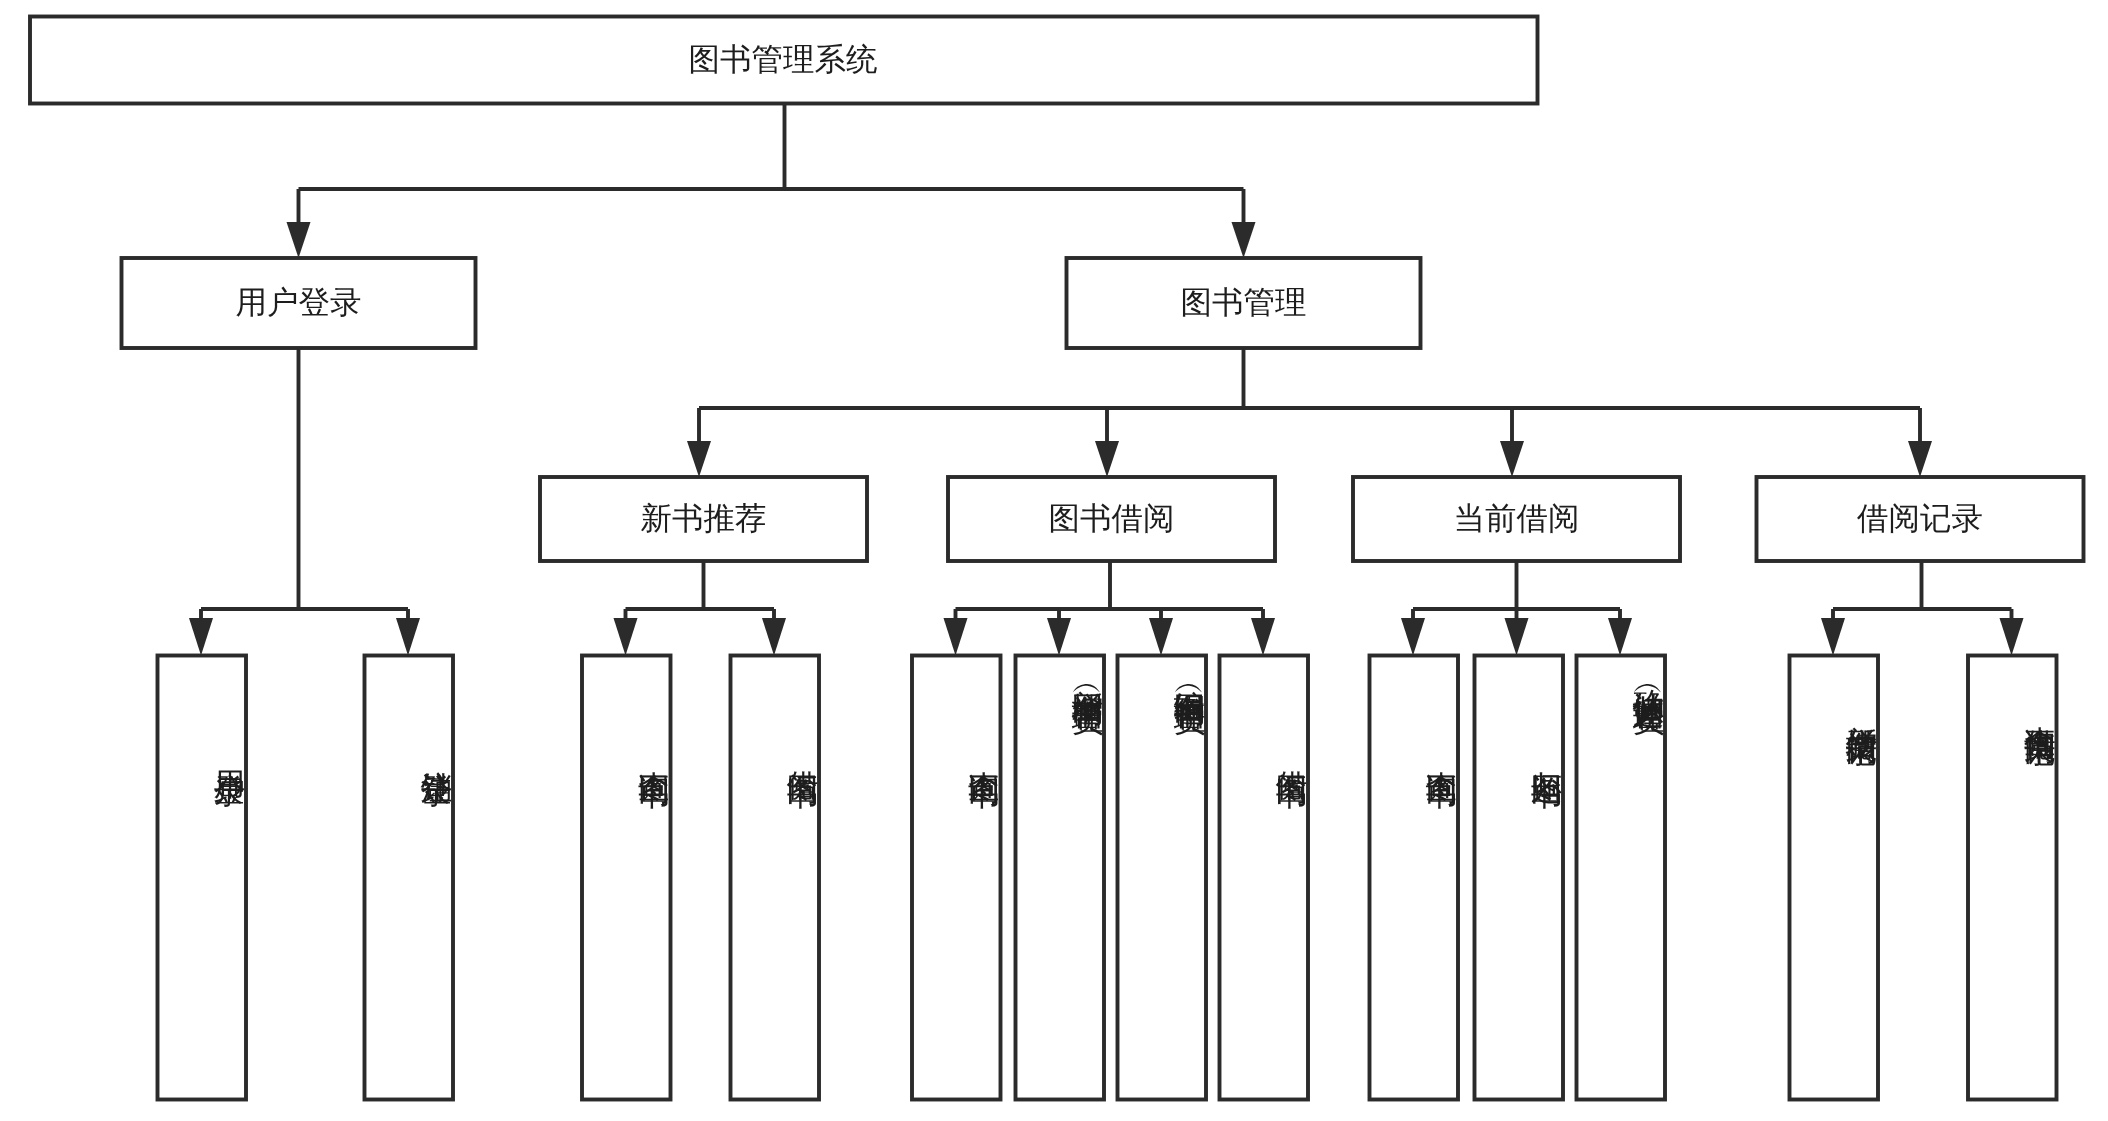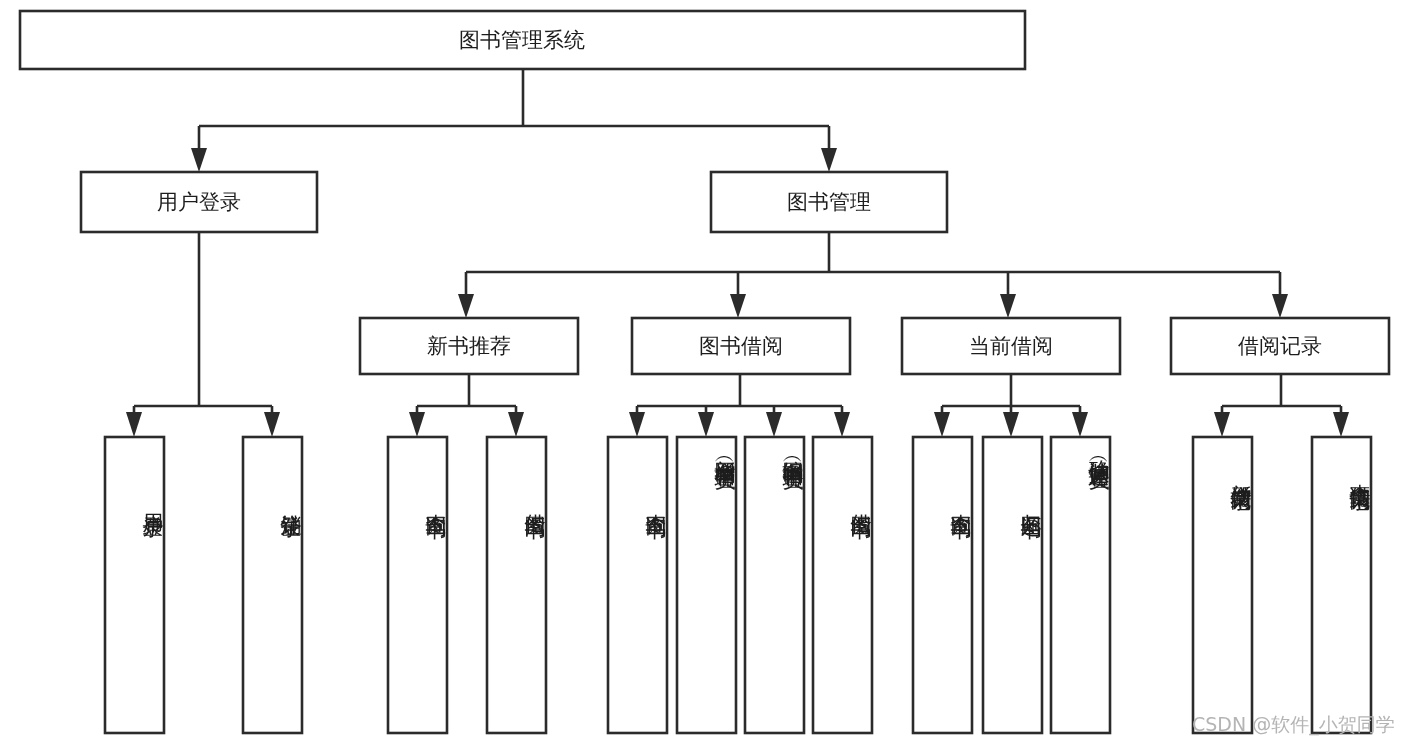--- a/index.html
+++ b/index.html
@@ -215,15 +215,14 @@
   <div class="leaf-label" style="left:609px;  top:497px;  width:59px;">查询图书</div>
   <div class="leaf-label" style="left:678px;  top:443px;  width:59px;">新增图书（管理员）</div>
   <div class="leaf-label" style="left:746px;  top:443px;  width:59px;">编辑图书（管理员）</div>
   <div class="leaf-label" style="left:814px;  top:497px;  width:59px;">借阅图书</div>
   <div class="leaf-label" style="left:914px;  top:497px;  width:59px;">查询图书</div>
   <div class="leaf-label" style="left:984px;  top:497px;  width:59px;">归还图书</div>
   <div class="leaf-label" style="left:1052px; top:443px;  width:59px;">确认归还（管理员）</div>
   <div class="leaf-label" style="left:1194px; top:467px;  width:59px;">新增借阅记录</div>
   <div class="leaf-label" style="left:1313px; top:467px;  width:59px;">查询借阅记录</div>
 
-  <div class="watermark" style="left:1192px; top:712px;">CSDN @软件_小贺同学</div>
 
 </div>
 
 </body></html>

